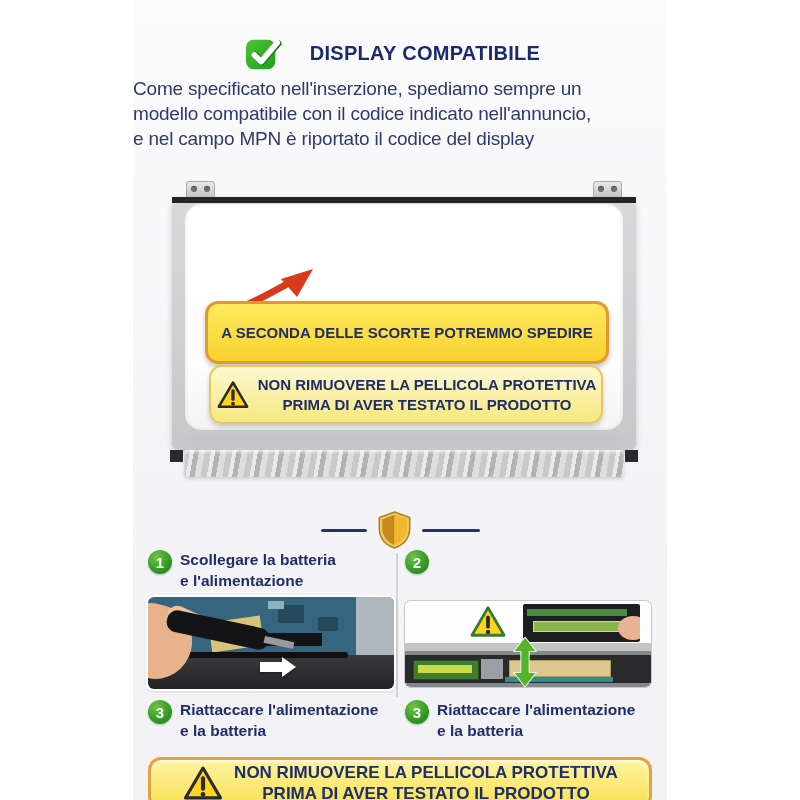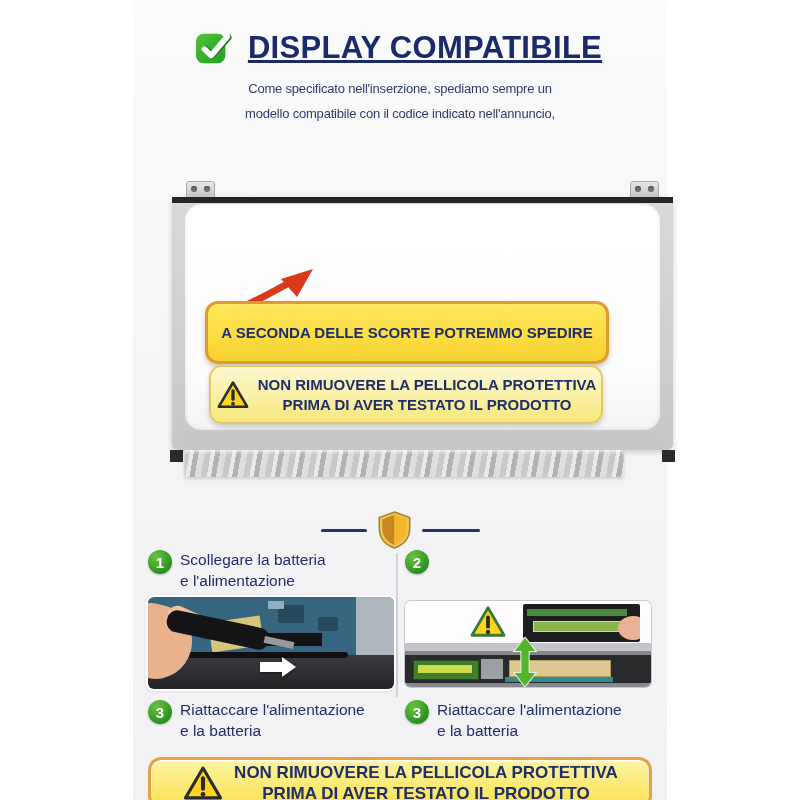--- a/index.html
+++ b/index.html
@@ -4,29 +4,29 @@
 <style>
   html,body{margin:0;padding:0;}
   .canvas{position:relative;width:800px;height:800px;background:#ffffff;overflow:hidden;
           font-family:"Liberation Sans", sans-serif;}
   .content{position:absolute;left:133px;top:0;width:534px;height:800px;
            background:linear-gradient(180deg,#fbfbfc 0%,#f4f4f6 60%,#f2f2f4 100%);}
 
   
   .hdr{position:absolute;top:26px;left:0;width:100%;display:flex;align-items:center;
        justify-content:center;gap:12px;}
-  .hdr h1{margin:4px;font-size:31px;font-weight:bold;color:#1b2a6b;letter-spacing:.3px;text-decoration:underline;}
+  .hdr h1{margin:16px;font-size:20px;font-weight:bold;color:#1b2a6b;letter-spacing:.3px;}
   .check-badge{width:38px;height:38px;display:block;}
 
   
-  .intro{position:absolute;top:76px;left:0;width:100%;text-align:center;
-         color:#2e3a6b;font-size:13px;line-height:25px;letter-spacing:-.2px;}
-
-  
-  .panel{position:absolute;left:39px;top:197px;width:501px;height:253px;
+  .intro{position:absolute;top:76px;left:0;width:100%;
+         color:#2e3a6b;font-size:19px;line-height:25px;letter-spacing:-.2px;}
+
+  
+  .panel{position:absolute;left:39px;top:197px;width:464px;height:253px;
          background:linear-gradient(180deg,#d9d9db,#c7c7ca);border-radius:6px;
          box-shadow:0 2px 6px rgba(0,0,0,.18);}
   .panel-topbar{position:absolute;left:0;top:0;width:100%;height:6px;background:#252527;}
   .bracket{position:absolute;top:-16px;width:27px;height:17px;border-radius:3px;
            background:linear-gradient(180deg,#e8e8ea,#bfbfc2);border:1px solid #a9a9ad;}
   .bracket.bl{left:14px;} .bracket.br{right:14px;}
   .bracket .hole{position:absolute;top:4px;width:6px;height:6px;border-radius:50%;
                  background:#6f6f73;box-shadow:inset 0 1px 1px #4c4c50;}
   .bracket .hole.h1{left:4px;} .bracket .hole.h2{right:4px;}
   .screen{position:absolute;left:13px;right:13px;top:7px;bottom:20px;border-radius:16px;
@@ -68,21 +68,21 @@
 
   
   .col{position:absolute;top:549px;width:246px;}
   .col.left{left:15px;} .col.right{left:272px;}
   .col-divider{position:absolute;left:263px;top:553px;width:2px;height:144px;background:#d4d4d8;}
   .step{display:flex;align-items:flex-start;gap:8px;min-height:44px;}
   .step-num{flex:0 0 auto;width:24px;height:24px;border-radius:50%;margin-top:1px;
             background:radial-gradient(circle at 35% 28%,#6cc441,#2e9422 65%,#1d7d17);
             color:#fff;font-size:15px;font-weight:bold;display:flex;align-items:center;
             justify-content:center;box-shadow:0 1px 2px rgba(0,0,0,.25);}
-  .step-text{font-size:15.5px;font-weight:normal;color:#1f2d69;line-height:21px;}
+  .step-text{font-size:15.5px;font-weight:bold;color:#1f2d69;line-height:21px;}
 
   .photo{position:relative;border-radius:6px;overflow:hidden;background:#fff;
          box-shadow:0 0 0 2px #ffffff,0 1px 4px rgba(0,0,0,.25);}
   .photo1{margin-top:4px;height:92px;}
   .photo2{margin-top:8px;height:86px;box-shadow:0 0 0 1px #c9c9cd;}
 
   
   .p1-pcb{position:absolute;left:0;top:0;width:100%;height:58px;background:#35657f;}
   .p1-chip{position:absolute;background:#27495c;}
   .p1-light{position:absolute;background:#8fb0bd;}
@@ -160,20 +160,21 @@
           <path d="M12 21 L19 28 L36 9" fill="none" stroke="#157a12" stroke-width="7" stroke-linecap="round" stroke-linejoin="round"></path>
           <path d="M11 21 L18 28 L35 8" fill="none" stroke="#ffffff" stroke-width="6" stroke-linecap="round" stroke-linejoin="round"></path>
         </svg>
       </span>
       <h1>DISPLAY COMPATIBILE</h1>
     </div>
 
     <div class="intro">
       <div>Come specificato nell'inserzione, spediamo sempre un</div>
       <div>modello compatibile con il codice indicato nell'annuncio,</div>
+      <div>e nel campo MPN è riportato il codice del display</div>
     </div>
 
     <div class="panel">
       <div class="bracket bl">
         <span class="hole h1"></span>
         <span class="hole h2"></span>
       </div>
       <div class="bracket br">
         <span class="hole h1"></span>
         <span class="hole h2"></span>

